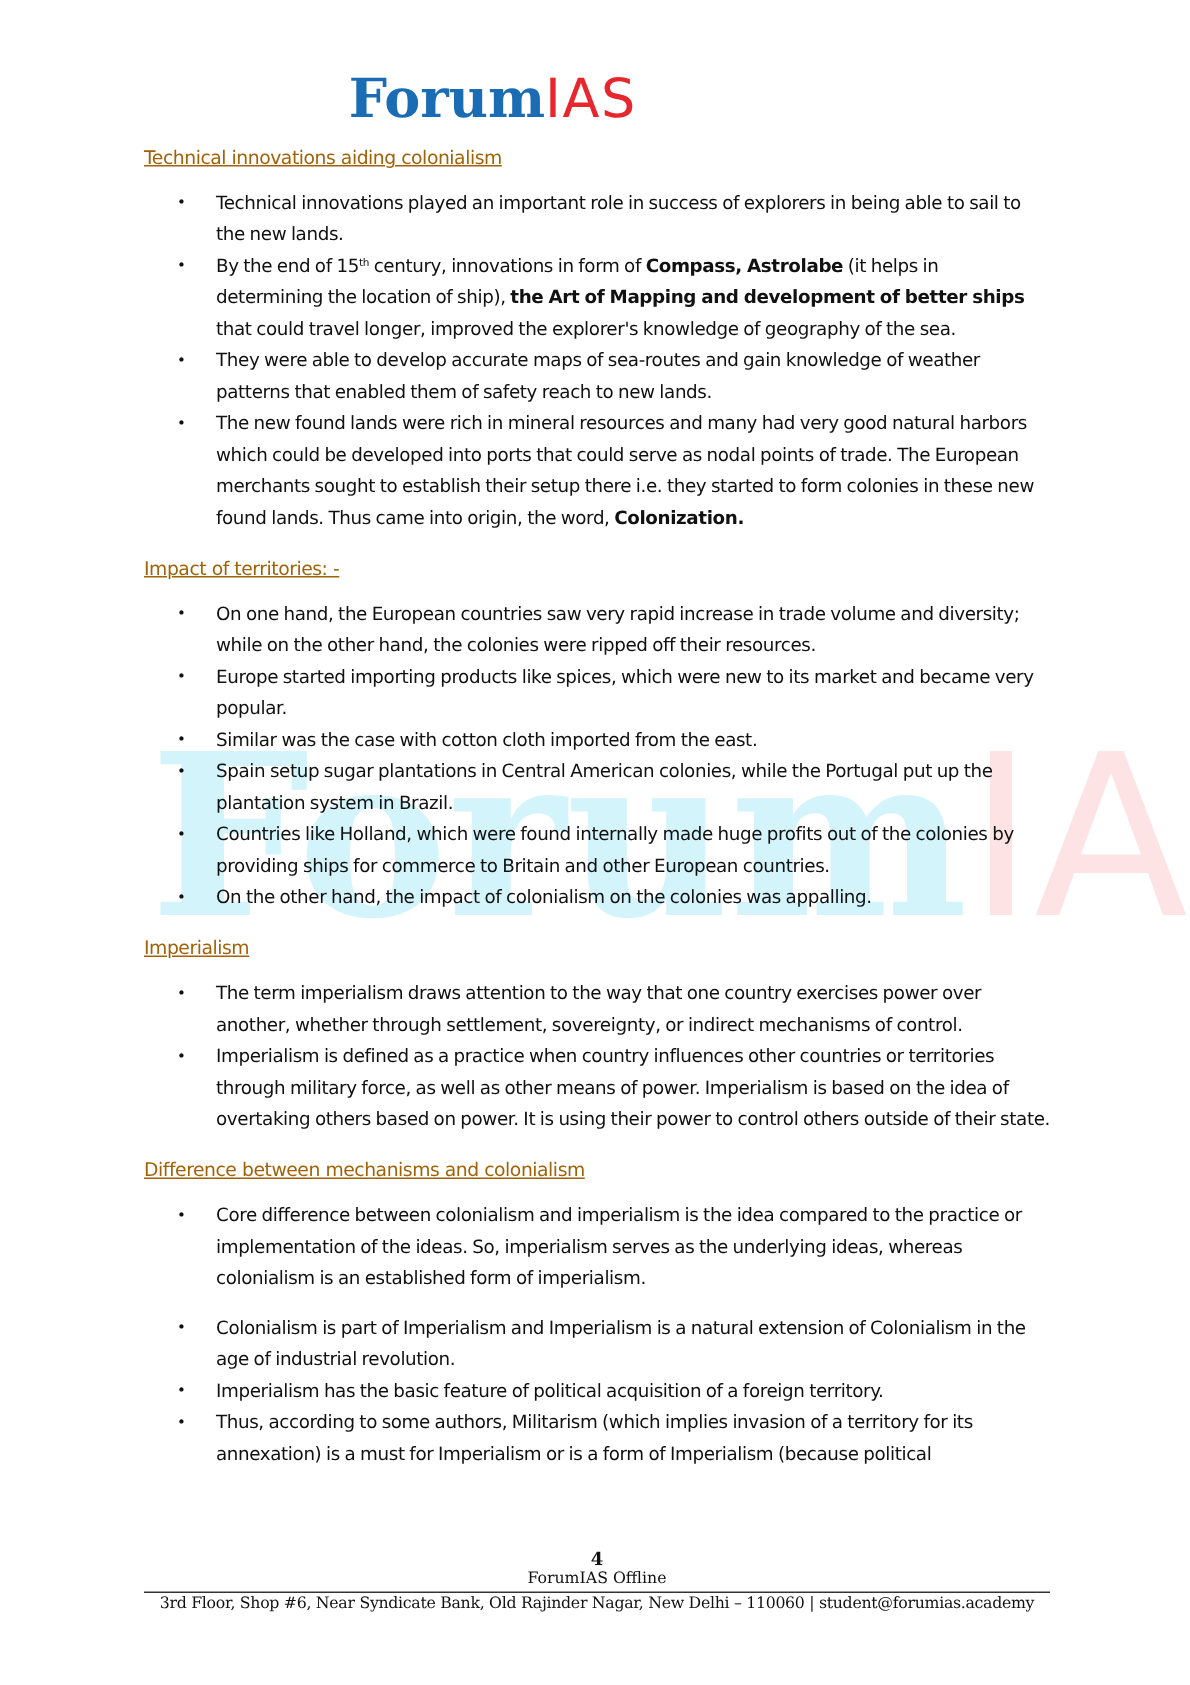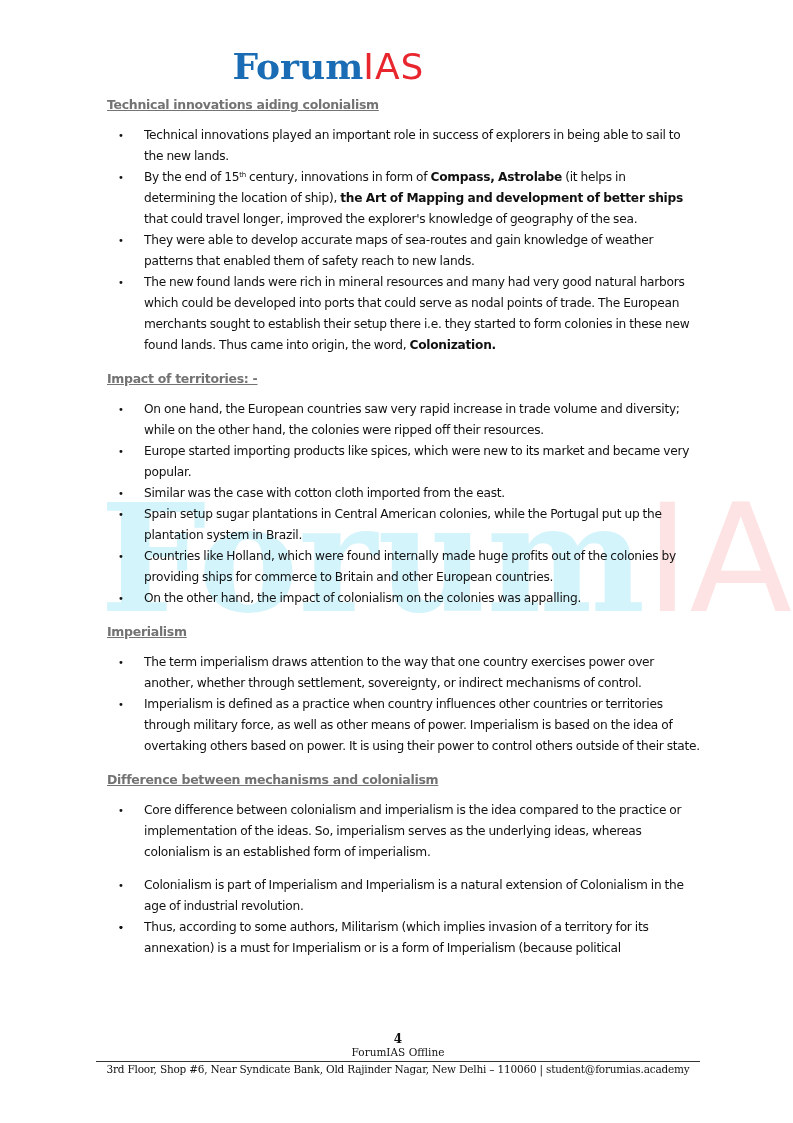--- a/index.html
+++ b/index.html
@@ -9,22 +9,22 @@
           font-size: 36px; line-height: 44px; letter-spacing: 0px; }
   .logo .forum { font-family: "DejaVu Serif", serif; font-weight: bold; color: #1a6db4; }
   .logo .ias { font-family: "DejaVu Sans", sans-serif; font-weight: normal; color: #e8262d; letter-spacing: 1px; }
 
   .watermark { position: absolute; top: 488px; left: 100px; width: 600px; height: 140px;
                font-size: 150px; line-height: 140px; white-space: nowrap; pointer-events: none; z-index: 0; }
   .watermark .wm-forum { font-family: "DejaVu Serif", serif; font-weight: bold; color: #d4f4fb; }
   .watermark .wm-ias { font-family: "DejaVu Sans", sans-serif; color: #fde3e3; }
 
   .content { position: absolute; top: 96px; left: 96px; width: 604px; z-index: 1; }
-  .heading { font-size: 12.5px; font-weight: bold; color: #737373; text-decoration: underline;
-             line-height: 17px; margin: 0 0 12px 11px; letter-spacing: -0.3px; }
+  .heading { font-size: 12.5px; font-weight: normal; color: #a16207; text-decoration: underline;
+             line-height: 17px; margin: 0 0 12px 0; letter-spacing: -0.3px; }
   ul { list-style: none; margin: 0; padding: 0; }
   li { position: relative; padding-left: 48px; font-size: 12.2px; line-height: 21px;
        letter-spacing: -0.25px; word-spacing: -0.5px; }
   li .bullet { position: absolute; left: 22px; top: 0; font-size: 10px; line-height: 21px; }
   li b { font-weight: bold; }
   sup { font-size: 7px; vertical-align: 4px; line-height: 0; text-align: center; }
   .section { margin-bottom: 14px; }
   .gap { height: 12px; }
 
   .footer { position: absolute; top: 1033px; left: 96px; width: 604px; text-align: center;
@@ -78,21 +78,21 @@
   </div>
 
   <div class="section">
     <div class="heading">Difference between mechanisms and colonialism</div>
     <ul>
       <li><span class="bullet">•</span><span>Core difference between colonialism and imperialism is the idea compared to the practice or implementation of the ideas. So, imperialism serves as the underlying ideas, whereas colonialism is an established form of imperialism.</span></li>
     </ul>
     <div class="gap"></div>
     <ul>
       <li><span class="bullet">•</span><span>Colonialism is part of Imperialism and Imperialism is a natural extension of Colonialism in the age of industrial revolution.</span></li>
-      <li><span class="bullet">•</span></li>
+      <li><span class="bullet">•</span><span>Imperialism has the basic feature of political acquisition of a foreign territory.</span></li>
       <li><span class="bullet">•</span><span>Thus, according to some authors, Militarism (which implies invasion of a territory for its annexation) is a must for Imperialism or is a form of Imperialism (because political</span></li>
     </ul>
   </div>
 </div>
 
 <div class="footer">
   <div class="page-num">4</div>
   <div class="footer-brand">ForumIAS Offline</div>
   <div class="footer-rule"></div>
   <div class="footer-address">3rd Floor, Shop #6, Near Syndicate Bank, Old Rajinder Nagar, New Delhi – 110060 | student@forumias.academy</div>

